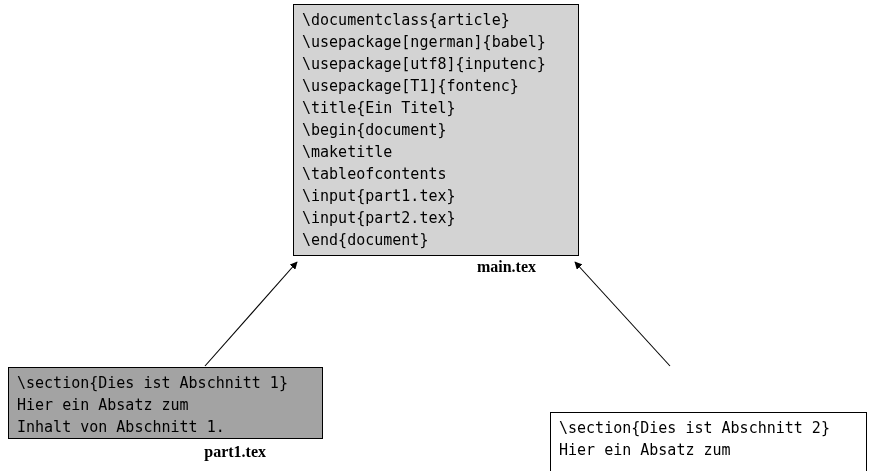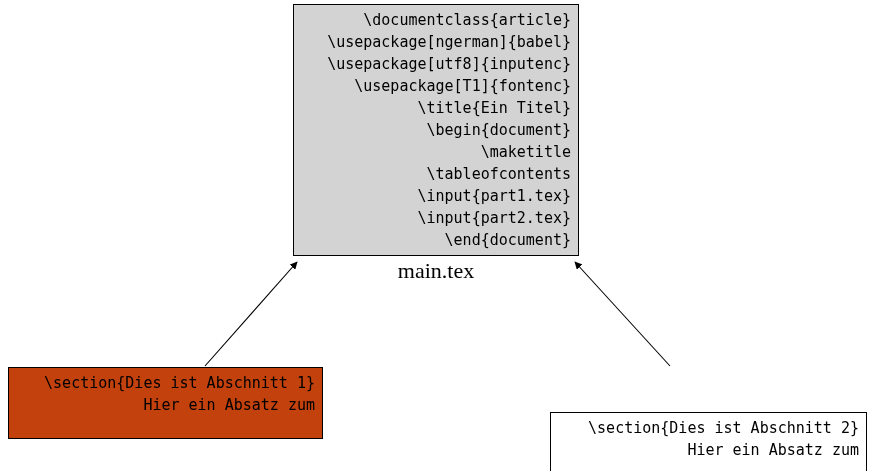--- a/index.html
+++ b/index.html
@@ -39,42 +39,42 @@
     top: 4px;
     width: 286px;
     height: 252px;
     background: #d3d3d3;
   }
   #part1-box {
     left: 8px;
     top: 367px;
     width: 315px;
     height: 72px;
-    background: #c2410c;
+    background: #a3a3a3;
   }
   #part2-box {
     left: 550px;
     top: 367px;
     width: 317px;
     height: 72px;
     background: #ffffff;
     margin-top: 45px;
   }
   .code-line {
     display: block;
     height: 22px;
-    text-align: right;
   }
   .caption {
     position: absolute;
     font-family: "Liberation Serif", "DejaVu Serif", serif;
-    font-size: 22px;
+    font-size: 16px;
     color: #000000;
-    text-align: center;
+    text-align: right;
     white-space: nowrap;
+    font-weight: bold;
   }
   #caption-main {
     left: 336px;
     top: 258px;
     width: 200px;
   }
   #caption-part1 {
     left: 66px;
     top: 443px;
     width: 200px;
@@ -97,19 +97,20 @@
       </marker>
     </defs>
     <line x1="205" y1="366" x2="297" y2="262" stroke="#000000" stroke-width="1.1" marker-end="url(#ah)"></line>
     <line x1="670" y1="366" x2="575" y2="262" stroke="#000000" stroke-width="1.1" marker-end="url(#ah)"></line>
   </svg>
 
   <div class="code-box" id="main-box"><span class="code-line">\documentclass{article}</span><span class="code-line">\usepackage[ngerman]{babel}</span><span class="code-line">\usepackage[utf8]{inputenc}</span><span class="code-line">\usepackage[T1]{fontenc}</span><span class="code-line">\title{Ein Titel}</span><span class="code-line">\begin{document}</span><span class="code-line">\maketitle</span><span class="code-line">\tableofcontents</span><span class="code-line">\input{part1.tex}</span><span class="code-line">\input{part2.tex}</span><span class="code-line">\end{document}</span></div>
 
   <div class="caption" id="caption-main">main.tex</div>
 
-  <div class="code-box" id="part1-box"><span class="code-line">\section{Dies ist Abschnitt 1}</span><span class="code-line">Hier ein Absatz zum</span></div>
+  <div class="code-box" id="part1-box"><span class="code-line">\section{Dies ist Abschnitt 1}</span><span class="code-line">Hier ein Absatz zum</span><span class="code-line">Inhalt von Abschnitt 1.</span></div>
 
+  <div class="caption" id="caption-part1">part1.tex</div>
 
   <div class="code-box" id="part2-box"><span class="code-line">\section{Dies ist Abschnitt 2}</span><span class="code-line">Hier ein Absatz zum</span></div>
 
 
 </div>
 
 </body></html>

